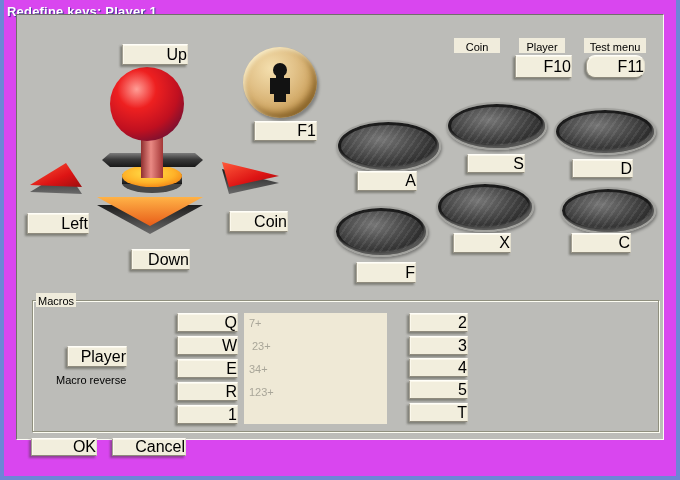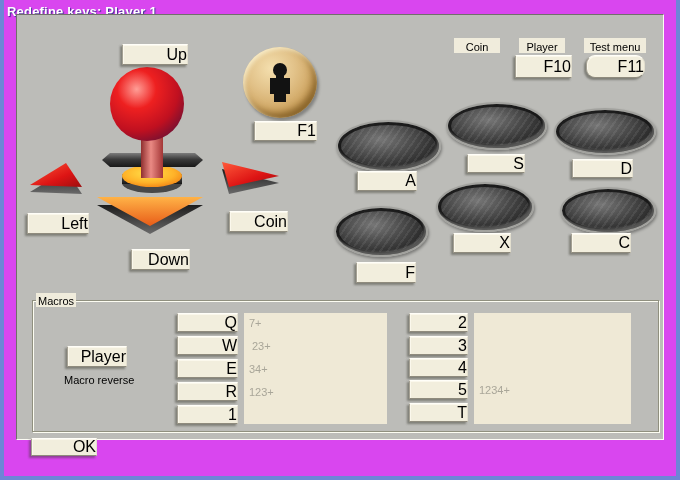--- a/index.html
+++ b/index.html
@@ -177,21 +177,21 @@
     </div>
 
   <div class="groupbox" style="left:28px;top:300px;width:627px;height:132px;"></div>
   <div class="lbl" style="left:32px;top:293px;height:14px;">
       <span>Macros</span>
     </div>
 
   <div class="btn" style="left:63px;top:346px;width:60px;height:21px;">
       <span>Player</span>
     </div>
-  <div class="lbl" style="left:58px;top:373px;height:13px;background:transparent;">
+  <div class="lbl" style="left:50px;top:373px;height:13px;background:transparent;">
       <span>Macro reverse</span>
     </div>
 
   <div class="btn" style="left:173px;top:313px;width:61px;height:19px;">
       <span>Q</span>
     </div>
   <div class="btn" style="left:173px;top:336px;width:61px;height:19px;">
       <span>W</span>
     </div>
   <div class="btn" style="left:173px;top:359px;width:61px;height:19px;">
@@ -220,21 +220,21 @@
   <div class="btn" style="left:405px;top:358px;width:59px;height:19px;">
       <span>4</span>
     </div>
   <div class="btn" style="left:405px;top:380px;width:59px;height:19px;">
       <span>5</span>
     </div>
   <div class="btn" style="left:405px;top:403px;width:59px;height:19px;">
       <span>T</span>
     </div>
 
-  <div class="tarea" style="left:470px;top:313px;width:157px;height:111px;">
-    <span class="macroline" style="left:5px;top:71px;">1234+</span>
-  </div>
 
   <div class="btn" style="left:27px;top:438px;width:66px;height:18px;">
       <span>OK</span>
     </div>
+  <div class="btn" style="left:108px;top:438px;width:74px;height:18px;">
+      <span>Cancel</span>
+    </div>
 
 </div>
 
 </body></html>

